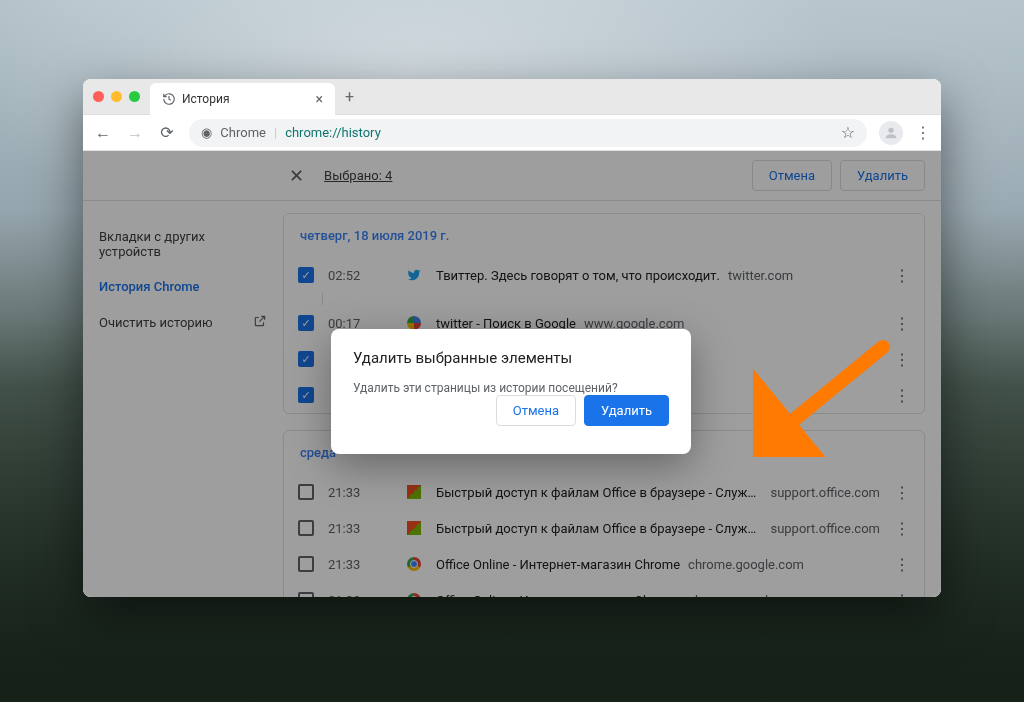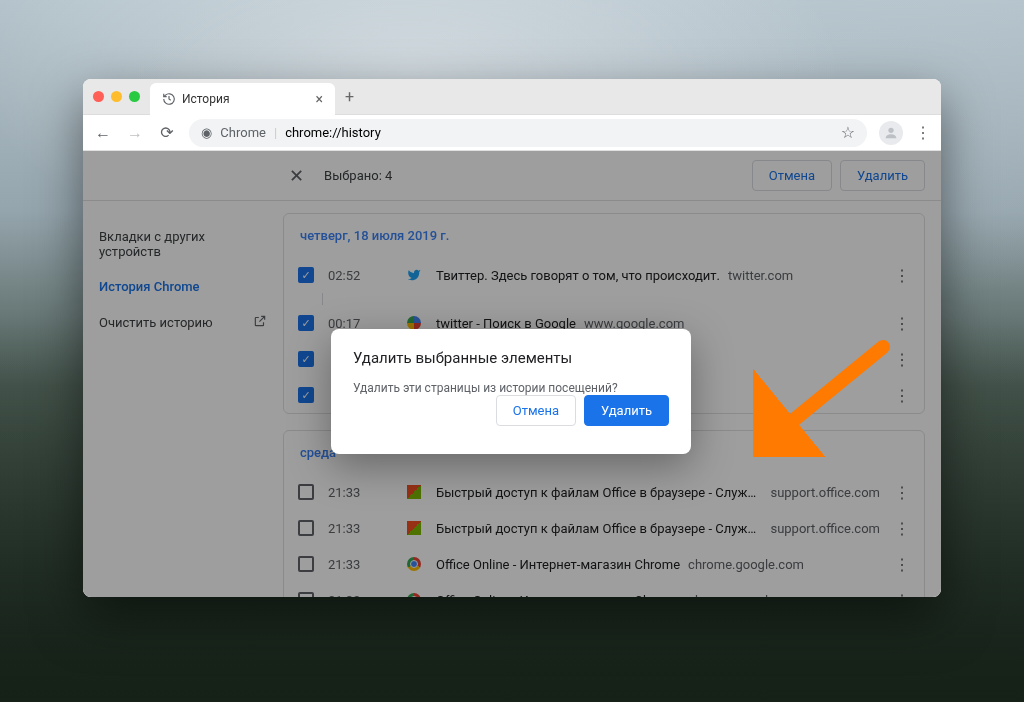--- a/index.html
+++ b/index.html
@@ -18,31 +18,31 @@
 .tl.green { background: #28ca42; }
 .tab { background: #fff; border-radius: 6px 6px 0 0; padding: 6px 12px; display: flex; align-items: center; gap: 6px; font-size: 12px; color: #333; margin-top: 4px; height: 32px; justify-content: flex-end; }
 .tab-favicon { width: 14px; height: 14px; display: flex; align-items: center; justify-content: center; color: #5f6368; }
 .tab-close { color: #666; font-size: 14px; cursor: pointer; margin-left: 80px; }
 .new-tab { color: #666; font-size: 16px; margin-left: 10px; }
 
 .addrbar { height: 36px; background: #fff; display: flex; align-items: center; padding: 0 10px; gap: 12px; border-bottom: 1px solid #e0e0e0; }
 .navbtn { width: 20px; height: 20px; display: flex; align-items: center; justify-content: center; color: #5f6368; font-size: 16px; }
 .addr-field { flex: 1; background: #f1f3f4; border-radius: 14px; height: 28px; display: flex; align-items: center; padding: 0 12px; font-size: 13px; color: #5f6368; gap: 8px; }
 .addr-chrome { color: #5f6368; }
-.addr-path { color: #000000; }
+.addr-path { color: #0f766e; }
 .star-icon { color: #5f6368; font-size: 16px; }
 .profile-icon { width: 24px; height: 24px; border-radius: 50%; background: #e8eaed; display: flex; align-items: center; justify-content: center; }
 .menu-dots { color: #5f6368; font-size: 16px; }
 
 .content-wrap { flex: 1; position: relative; background: #fff; overflow: hidden; }
 
 .toolbar { height: 50px; background: #fff; border-bottom: 1px solid #e0e0e0; display: flex; align-items: center; padding: 0 16px; }
 .toolbar-left { display: flex; align-items: center; gap: 20px; margin-left: 190px; }
 .toolbar-close { font-size: 18px; color: #5f6368; }
-.toolbar-label { font-size: 13px; color: #3c4043; }
+.toolbar-label { font-size: 13px; color: #3c4043; text-decoration: underline; }
 .toolbar-right { margin-left: auto; display: flex; gap: 8px; }
 .btn { padding: 7px 16px; border-radius: 4px; font-size: 13px; border: 1px solid; cursor: pointer; }
 .btn-cancel { background: #fff; color: #1a73e8; border-color: #dadce0; }
 
 .main-area { display: flex; height: calc(100% - 50px); }
 .sidebar { width: 200px; padding: 18px 0 18px 16px; }
 .sidebar-item { font-size: 13px; padding: 10px 0; color: #3c4043; display: flex; align-items: center; justify-content: space-between; padding-right: 16px; }
 .sidebar-item.active { color: #1a73e8; font-weight: 500; }
 .ext-icon { color: #5f6368; }
 

